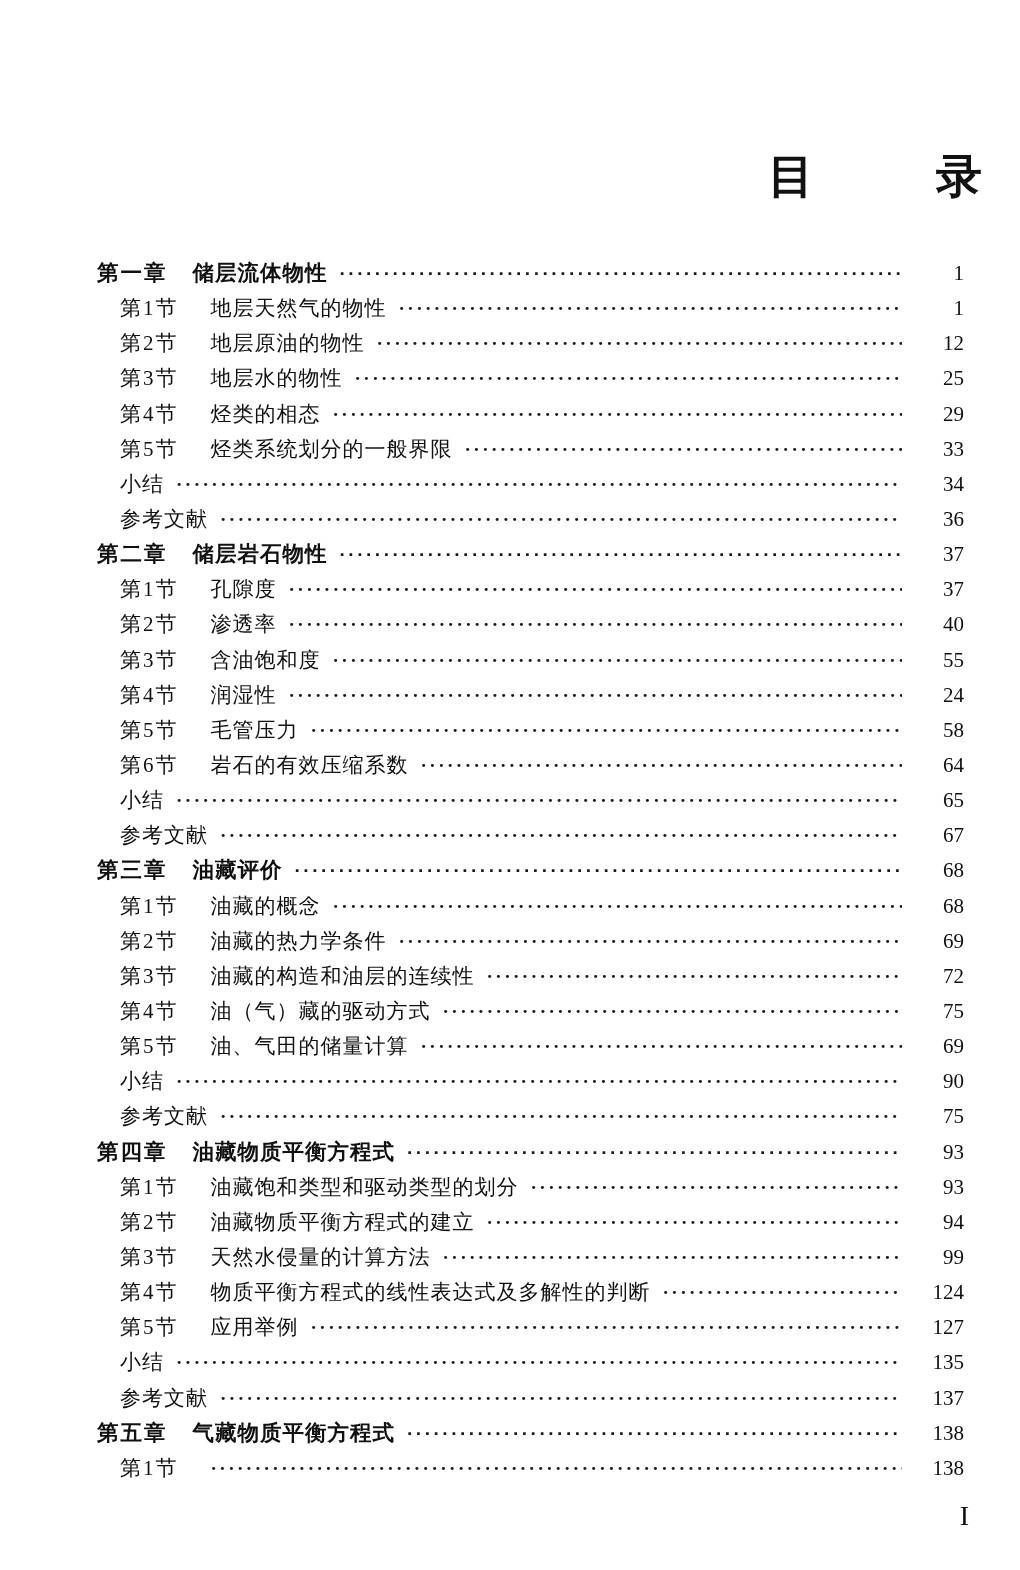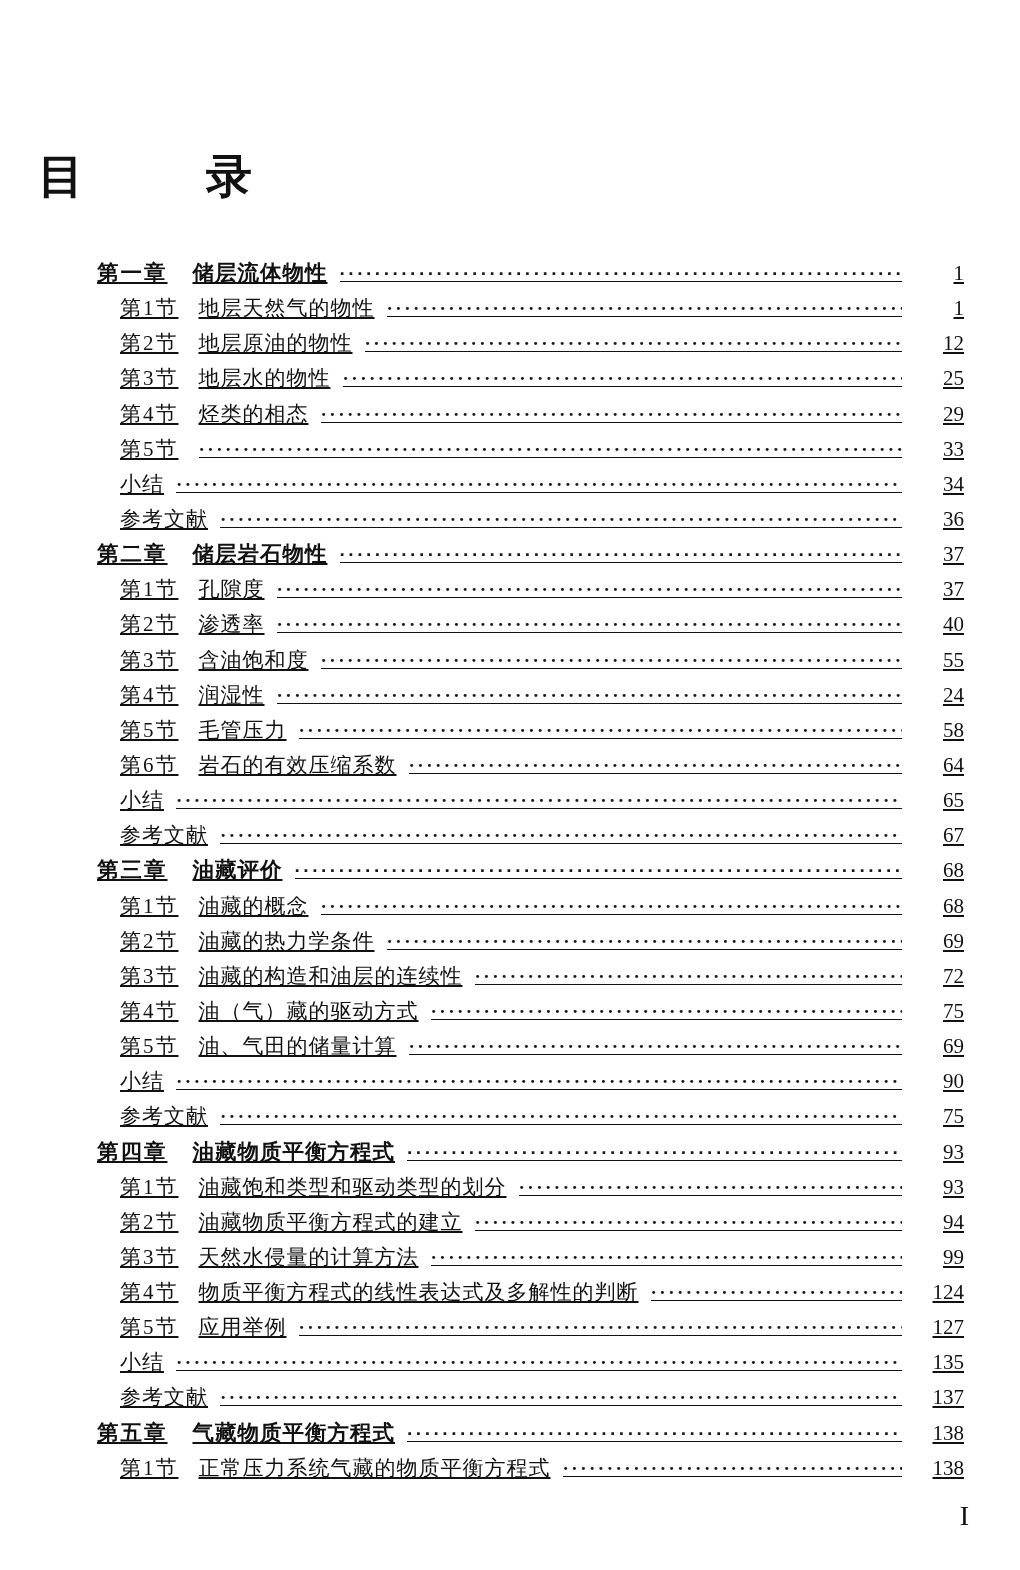--- a/index.html
+++ b/index.html
@@ -7,47 +7,46 @@
     width: 1020px; height: 1570px;
     background: #ffffff;
     color: #111;
     font-family: "Liberation Serif", "DejaVu Serif", serif;
     position: relative;
     overflow: hidden;
   }
   .page-title {
     position: absolute;
     top: 146px; left: 0; width: 100%;
-    text-align: left;
+    text-align: right;
     font-size: 46px;
     font-weight: 700;
     letter-spacing: 38px;
     text-indent: 38px; 
     white-space: nowrap;
   }
   .toc {
     position: absolute;
     top: 256px; left: 97px; right: 56px;
   }
   .toc-row {
     display: flex;
-    align-items: flex-end;
+    align-items: center;
     height: 35.15px;
     line-height: 35.15px;
     font-size: 21px;
     white-space: nowrap;
-    text-decoration: underline;
   }
   .toc-row.chapter {
     font-family: "Liberation Sans", "DejaVu Sans", sans-serif;
     font-weight: 700;
     font-size: 21.5px;
   }
   .toc-row.section, .toc-row.plain { padding-left: 23px; }
-  .entry-label { letter-spacing: 2px; margin-right: 20px; }
+  .entry-label { letter-spacing: 2px; margin-right: 32px; }
   .chapter .entry-label { margin-right: 25px; }
   .entry-title { letter-spacing: 1px; margin-right: 12px; }
   .dot-leader {
     flex: 1 1 auto;
     overflow: hidden;
     margin-right: 14px;
     letter-spacing: 2.5px;
     font-size: 19px;
     font-weight: 700;
     color: #1a1a1a;
@@ -102,20 +101,21 @@
       <span class="entry-page">25</span>
     </div>
     <div class="toc-row section">
       <span class="entry-label">第4节</span>
       <span class="entry-title">烃类的相态</span>
       <span class="dot-leader"></span>
       <span class="entry-page">29</span>
     </div>
     <div class="toc-row section">
       <span class="entry-label">第5节</span>
+      <span class="entry-title">烃类系统划分的一般界限</span>
       <span class="dot-leader"></span>
       <span class="entry-page">33</span>
     </div>
     <div class="toc-row plain">
       <span class="entry-title">小结</span>
       <span class="dot-leader"></span>
       <span class="entry-page">34</span>
     </div>
     <div class="toc-row plain">
       <span class="entry-title">参考文献</span>
@@ -267,19 +267,18 @@
       <span class="entry-page">137</span>
     </div>
     <div class="toc-row chapter">
       <span class="entry-label">第五章</span>
       <span class="entry-title">气藏物质平衡方程式</span>
       <span class="dot-leader"></span>
       <span class="entry-page">138</span>
     </div>
     <div class="toc-row section">
       <span class="entry-label">第1节</span>
-      <span class="entry-title">正常压力系统气藏的物质平衡方程式</span>
       <span class="dot-leader"></span>
       <span class="entry-page">138</span>
     </div>
   </div>
 
 <div class="page-footer-number">I</div>
 
 </body></html>

